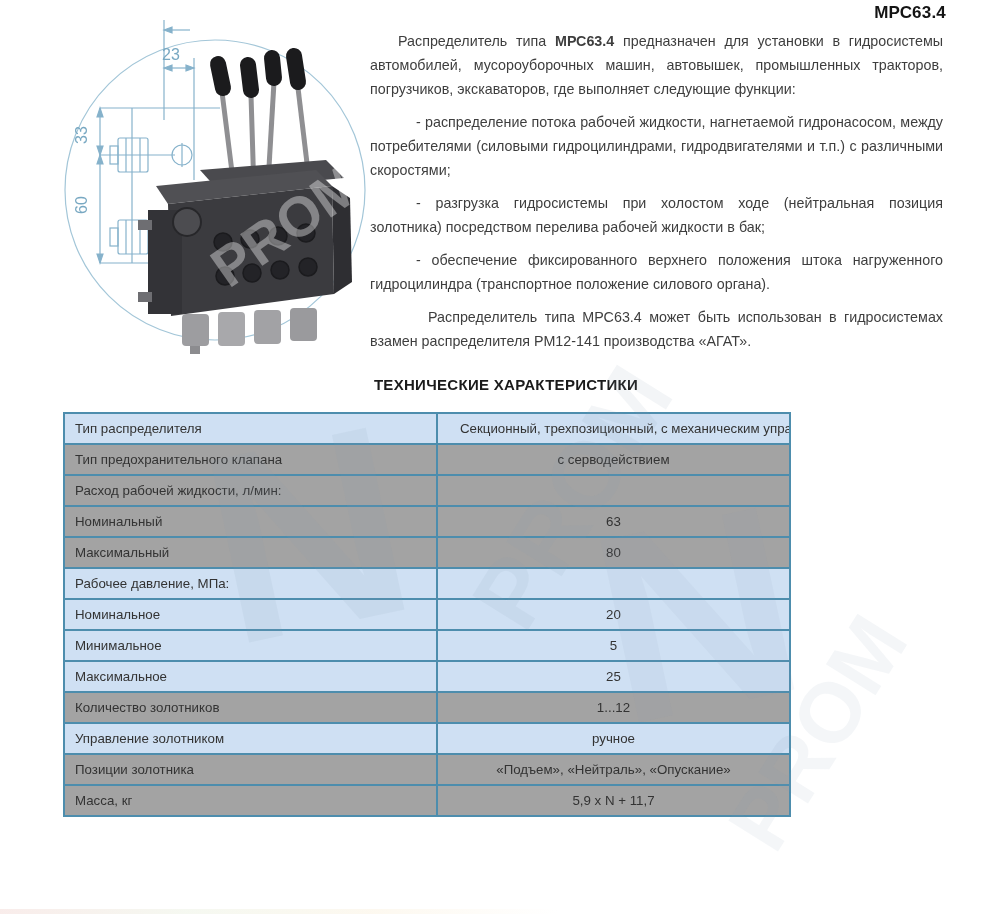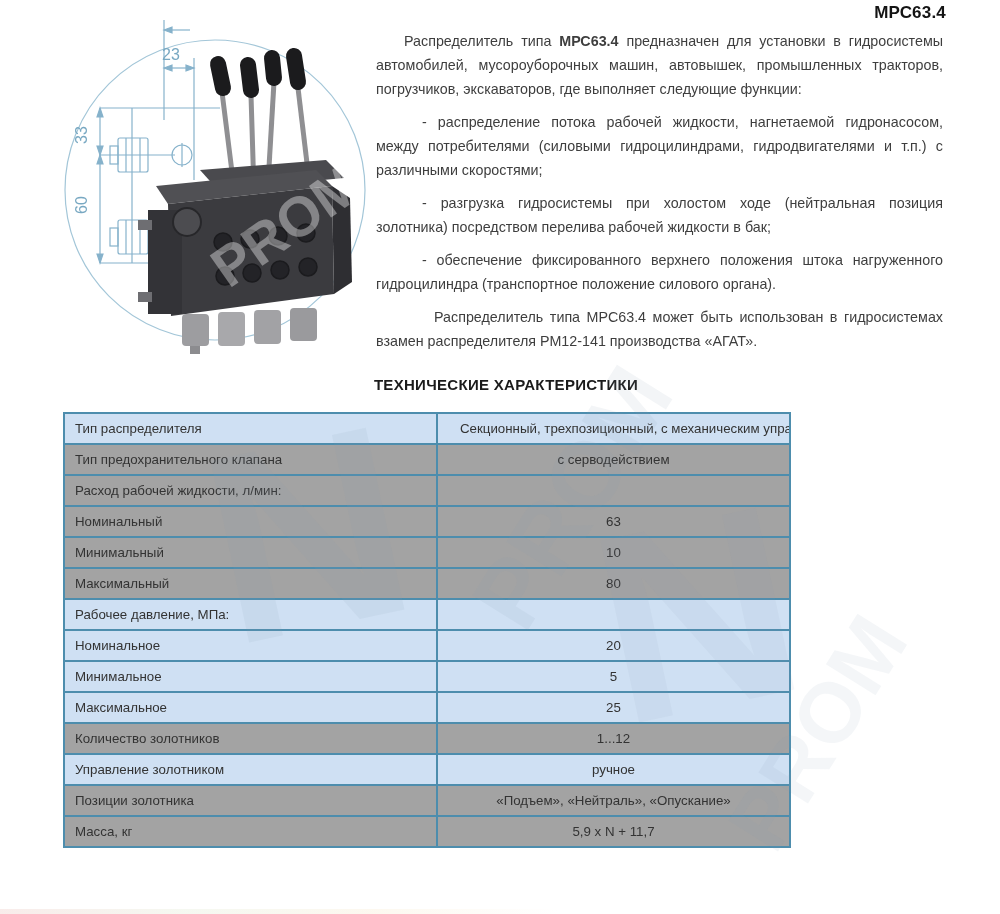--- a/index.html
+++ b/index.html
@@ -6,21 +6,21 @@
   body{
     width:1000px;height:914px;position:relative;overflow:hidden;
     background:#ffffff;font-family:"Liberation Sans", sans-serif;color:#3c3c3c;
   }
   .page-title{
     position:absolute;top:3px;right:54px;
     font-size:17px;font-weight:bold;color:#141414;letter-spacing:.2px;
   }
   .content{position:absolute;left:60px;top:20px;width:892px;}
   .figure{
-    float:left;width:310px;height:334px;position:relative;margin-right:6px;
+    float:left;width:310px;height:334px;position:relative;
   }
   .desc p{
     margin:9px;text-align:justify;font-size:14.3px;line-height:24px;color:#3e3e3e;
   }
   .desc p.first{text-indent:28px;}
   .desc p.item{text-indent:46px;}
   .desc p.last{text-indent:58px;}
   .section-heading{
     position:absolute;left:60px;top:376px;width:892px;text-align:center;
     font-size:15px;font-weight:bold;color:#1b1b1b;letter-spacing:.3px;
@@ -171,24 +171,20 @@
       </tr>
     <tr data-shade="white">
         <td class="c1">Расход рабочей жидкости, л/мин:</td>
         <td class="c2"></td>
       </tr>
     <tr data-shade="white">
         <td class="c1">Номинальный</td>
         <td class="c2">63</td>
       </tr>
     <tr data-shade="white">
-        <td class="c1">Минимальный</td>
-        <td class="c2">10</td>
-      </tr>
-    <tr data-shade="white">
         <td class="c1">Максимальный</td>
         <td class="c2">80</td>
       </tr>
     <tr data-shade="blue">
         <td class="c1">Рабочее давление, МПа:</td>
         <td class="c2"></td>
       </tr>
     <tr data-shade="blue">
         <td class="c1">Номинальное</td>
         <td class="c2">20</td>

